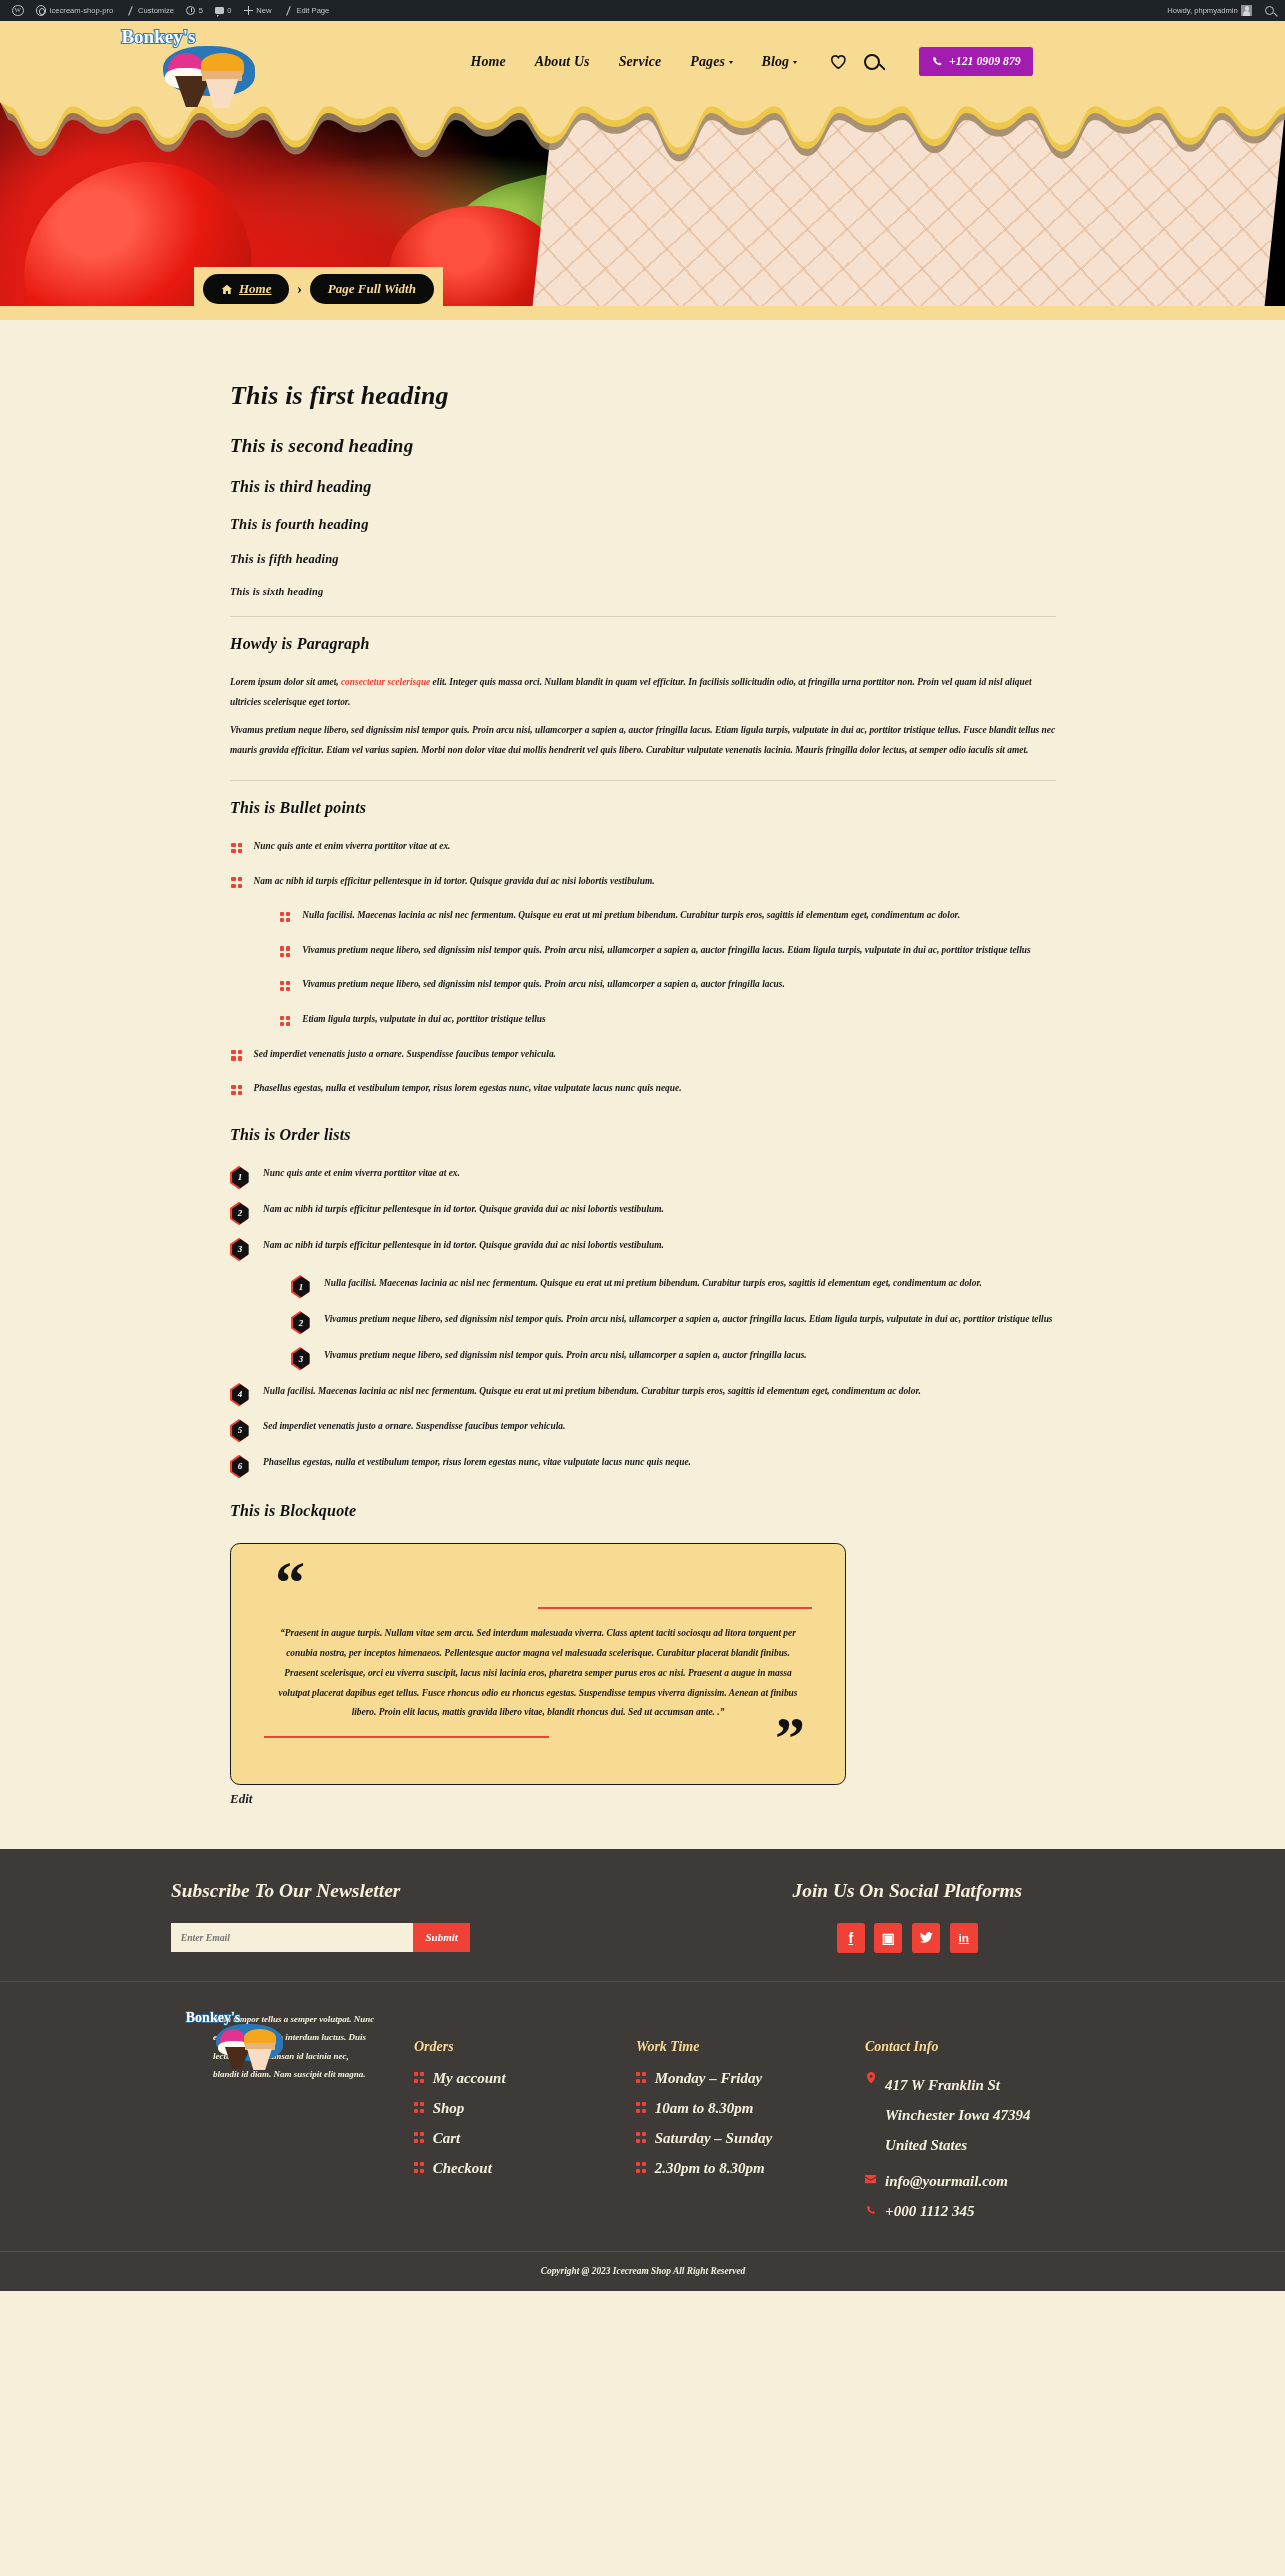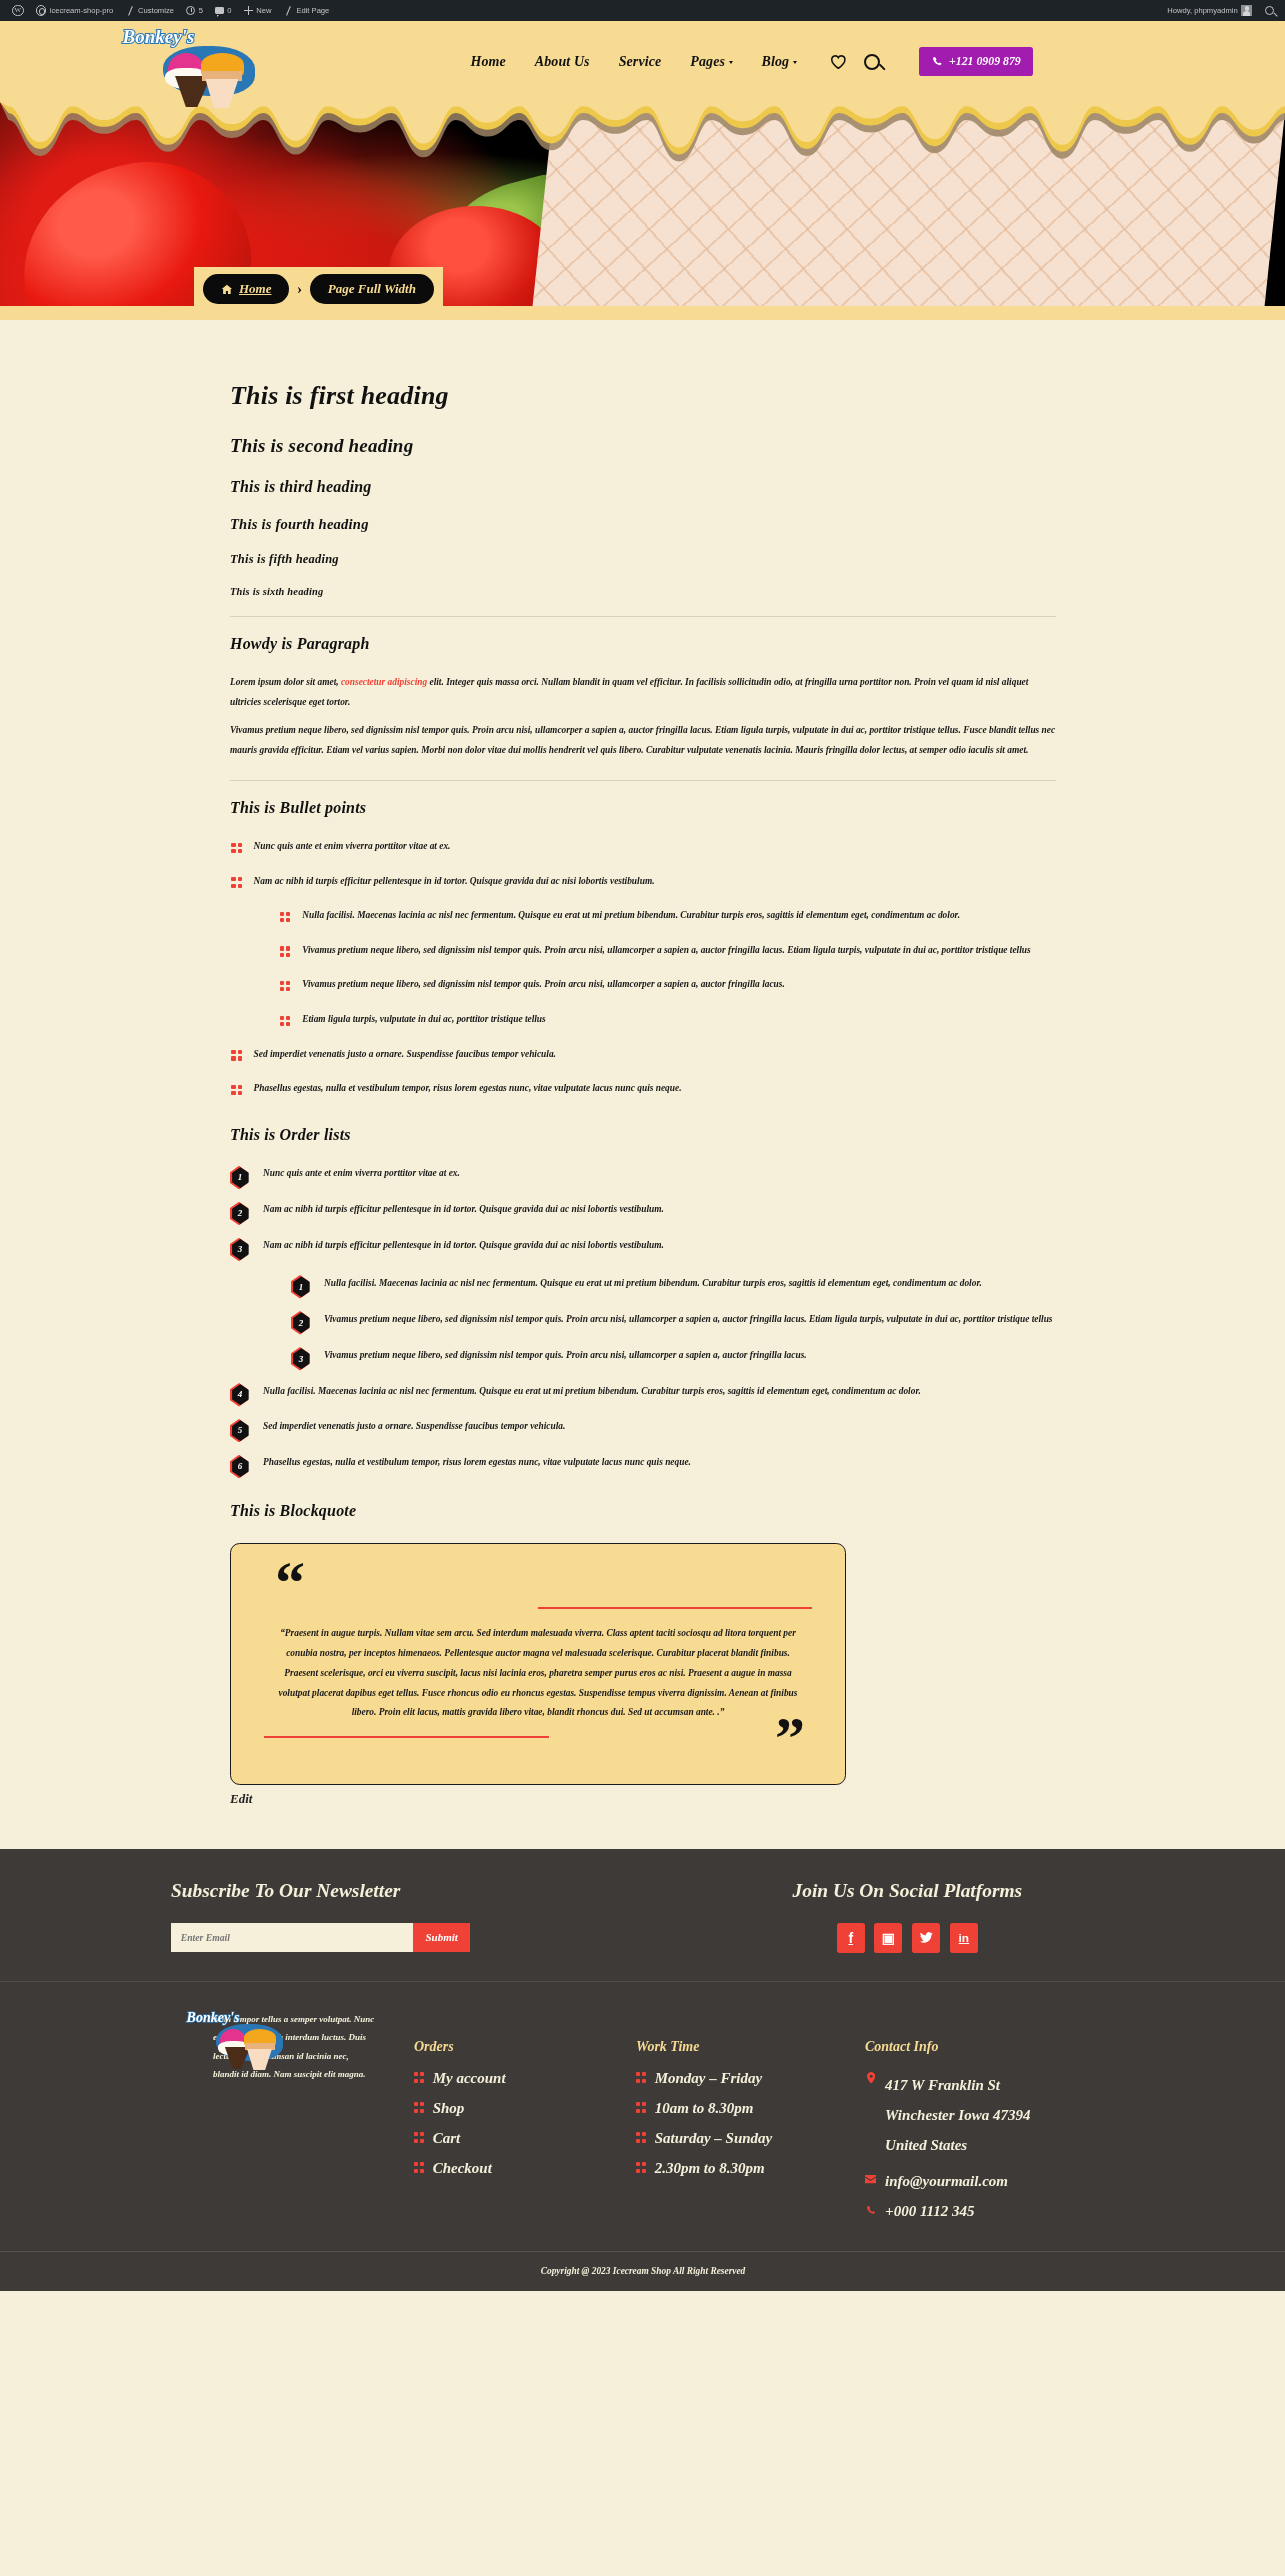--- a/index.html
+++ b/index.html
@@ -218,21 +218,21 @@
   .contact-ico { width: 11.8px; flex: none; margin-top: 1.4px; color: #ef4136; font-size: 10.4px; text-align:center;}
   .copy {
     background: #3d3a38; border-top: 0.7px solid #565350; text-align: center; padding: 14px 0 15.3px;
     font-family:"Liberation Serif",serif; font-style: italic; font-weight: bold; font-size: 9.4px; color: #f6f0da;
   }
 
   
   .icelogo { position: relative; width: 100%; height: 100%; }
   .icelogo .word {
     position: absolute; left: 50%; top: 0; transform: translateX(-50%);
-    font-family: "Liberation Serif", serif; font-weight: bold; font-style: italic; color: #fff;
+    font-family: "Liberation Serif", serif; font-weight: bold; color: #fff;
     -webkit-text-stroke: 2.1px #2a77b5; paint-order: stroke fill; white-space: nowrap; z-index: 3;
   }
   .blob-blue { position:absolute; background:#2a77b5; border-radius: 44% 46% 40% 50%; z-index:0;}
 </style>
 </head>
 <body>
 
 <div class="wpbar">
   <div class="wpbar-item">
     <span class="wp-logo-circle"></span>
@@ -359,21 +359,21 @@
     <h1>This is first heading</h1>
     <h2>This is second heading</h2>
     <h3>This is third heading</h3>
     <h4>This is fourth heading</h4>
     <h5>This is fifth heading</h5>
     <h6>This is sixth heading</h6>
 
     <div class="hr"></div>
 
     <h3 class="sec-title">Howdy is Paragraph</h3>
-    <p><span>Lorem ipsum dolor sit amet, </span><a href="#">consectetur adipiscing</a><span> elit. Integer quis massa orci. Nullam blandit in quam vel efficitur. In facilisis sollicitudin odio, at fringilla urna porttitor non. Proin vel quam id nisl aliquet ultricies scelerisque eget tortor.</span></p>
+    <p><span>Lorem ipsum dolor sit amet, </span><a href="#">consectetur scelerisque</a><span> elit. Integer quis massa orci. Nullam blandit in quam vel efficitur. In facilisis sollicitudin odio, at fringilla urna porttitor non. Proin vel quam id nisl aliquet ultricies scelerisque eget tortor.</span></p>
     <p>Vivamus pretium neque libero, sed dignissim nisl tempor quis. Proin arcu nisi, ullamcorper a sapien a, auctor fringilla lacus. Etiam ligula turpis, vulputate in dui ac, porttitor tristique tellus. Fusce blandit tellus nec mauris gravida efficitur. Etiam vel varius sapien. Morbi non dolor vitae dui mollis hendrerit vel quis libero. Curabitur vulputate venenatis lacinia. Mauris fringilla dolor lectus, at semper odio iaculis sit amet.</p>
 
     <div class="hr"></div>
 
     <h3 class="sec-title">This is Bullet points</h3>
     <ul class="squares">
       <li>
         <span class="bullet-ico">
             <i></i>
             <i></i>

